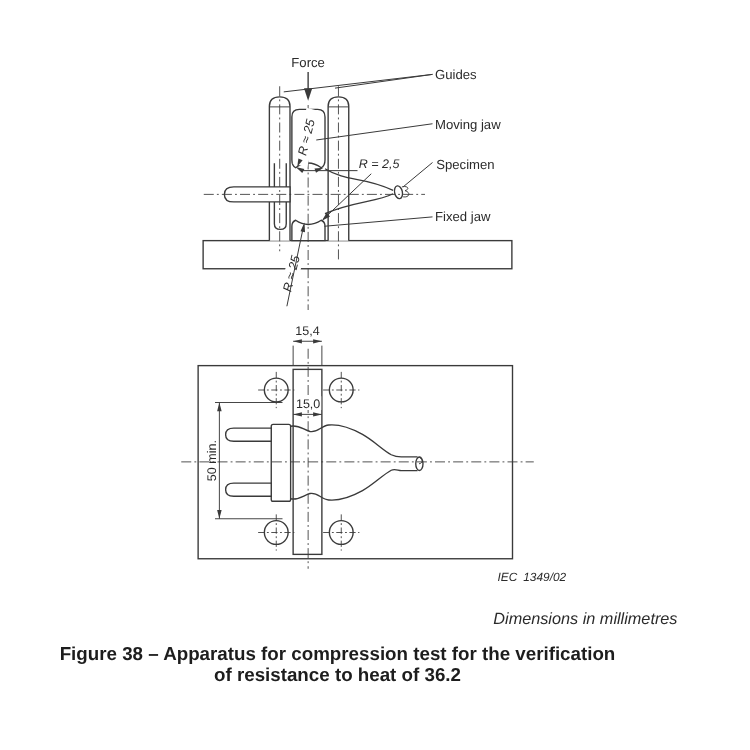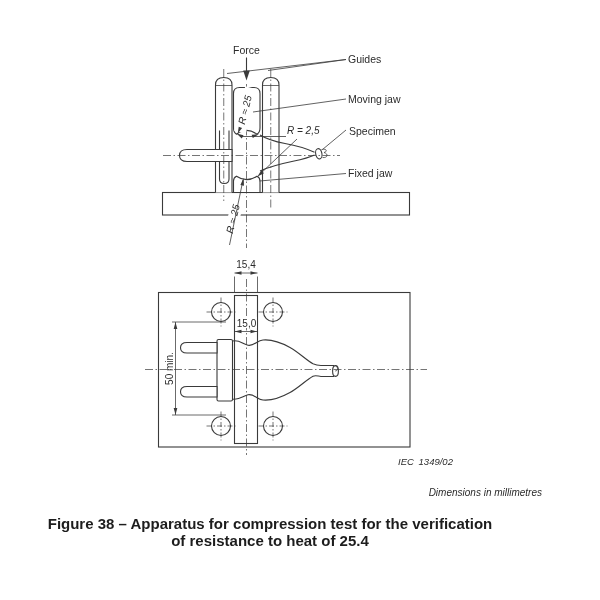--- a/index.html
+++ b/index.html
@@ -15,21 +15,21 @@
   .clS{stroke:#3a3a3a;stroke-width:0.7;fill:none;stroke-dasharray:5 2 1.5 2;}
   .ah {fill:#3a3a3a;stroke:none;}
   .mask{fill:#ffffff;stroke:none;}
   
   svg text{fill:#2b2b2b;}
   .lbl {font-size:10.5px;}
   .dim {font-size:10px;font-style:italic;}
   .dimn{font-size:10px;}
   .ref {font-size:9.5px;font-style:italic;}
   
-  .units{position:absolute;top:487px;right:6px;font-size:10px;font-style:italic;color:#2b2b2b;}
+  .units{position:absolute;top:487px;right:6px;font-size:13px;font-style:italic;color:#2b2b2b;}
   .caption{position:absolute;top:516px;left:0;width:540px;text-align:center;
            font-size:15px;font-weight:bold;color:#1d1d1d;line-height:16.5px;}
 </style>
 </head>
 <body>
 
 <div class="page">
 
   <svg class="drawing" width="600" height="480" viewBox="0 0 600 480">
 
@@ -148,16 +148,16 @@
       <text class="dimn" text-anchor="middle" transform="rotate(-90 172.5 368.5)" x="172.5" y="368.5">50 min.</text>
 
       <text class="ref" x="398" y="465">IEC 1349/02</text>
     </g>
   </svg>
 
   <div class="units">Dimensions in millimetres</div>
 
   <div class="caption">
     <div>Figure 38 – Apparatus for compression test for the verification</div>
-    <div>of resistance to heat of 25.4</div>
+    <div>of resistance to heat of 36.2</div>
   </div>
 
 </div>
 
 </body></html>

